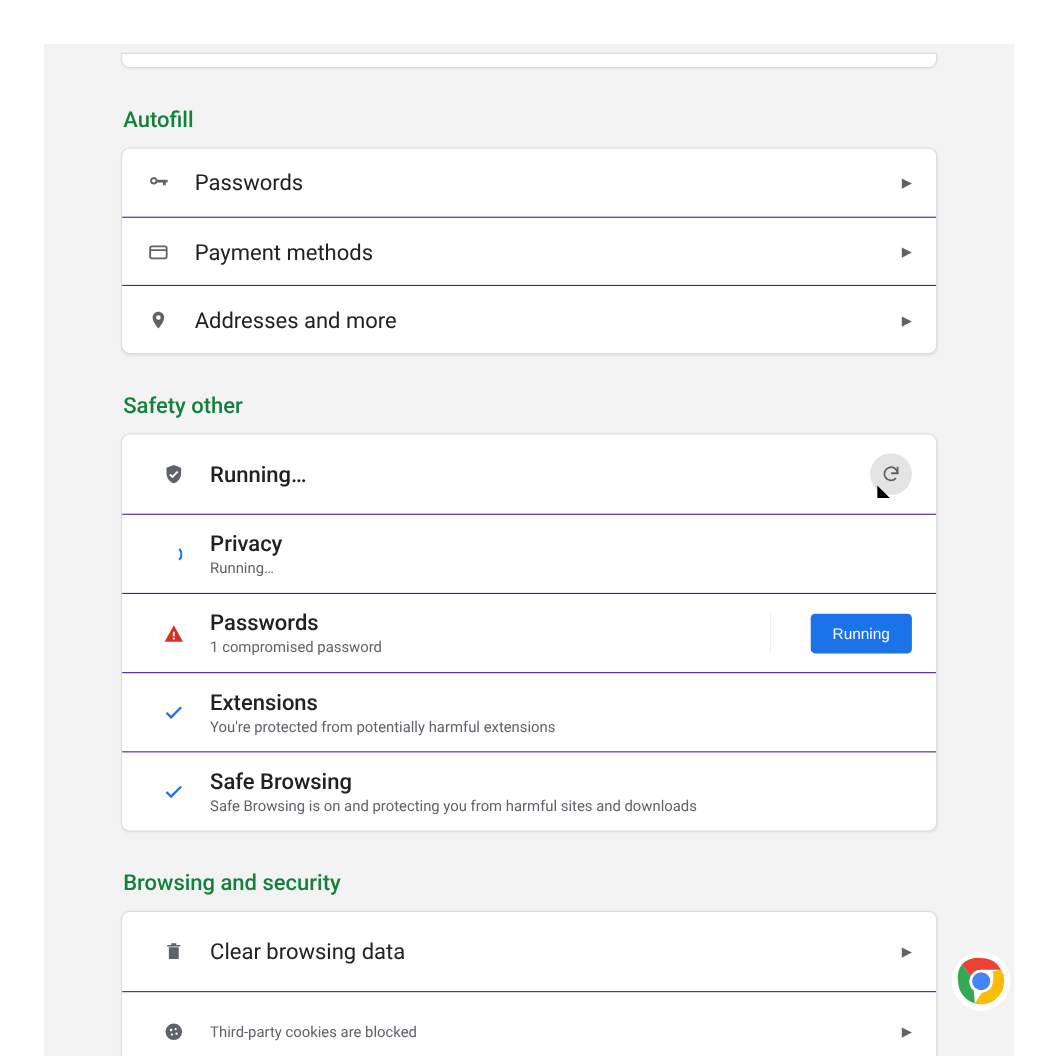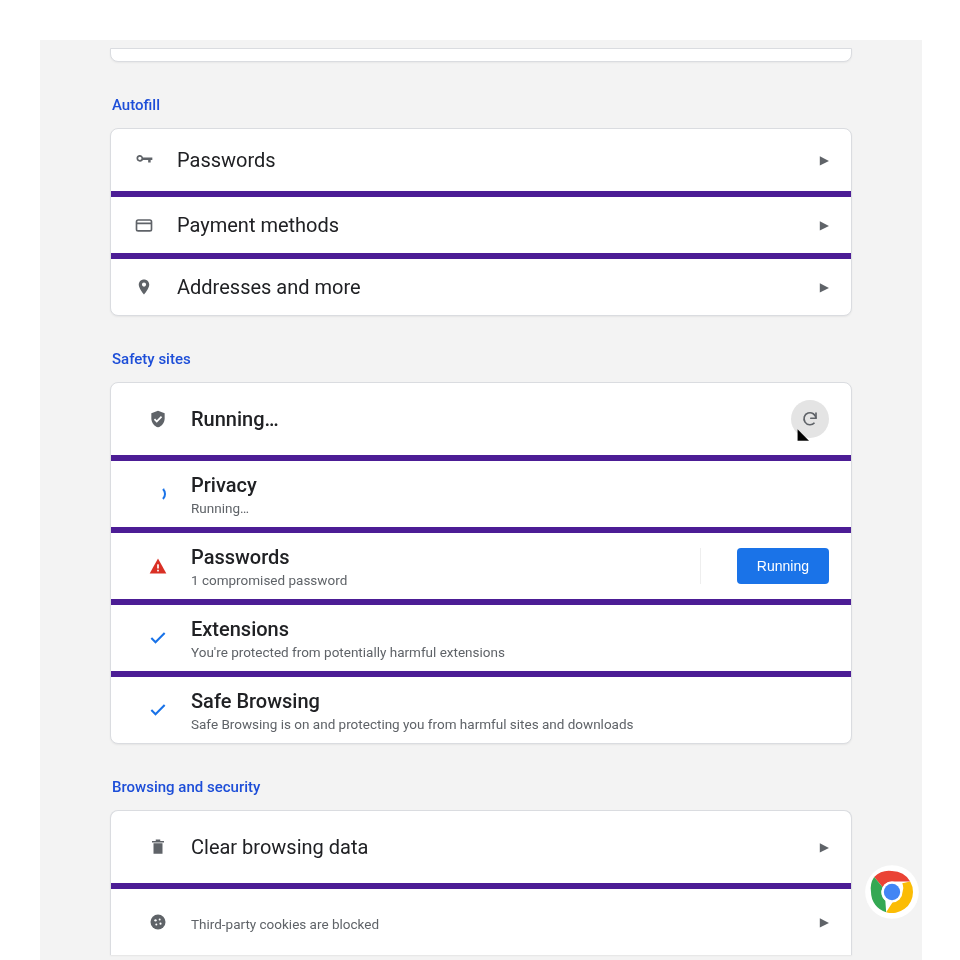--- a/index.html
+++ b/index.html
@@ -24,38 +24,38 @@
     margin: 0 auto;
   }
   .card-remnant {
     background:#fff;
     border:1px solid #dadce0;
     border-radius:0 0 8px 8px;
     height:14px;
     box-shadow: 0 1px 2px rgba(0,0,0,.05);
   }
   .section-title {
-    font-size:15px;
-    color:#1d4ed8;
+    font-size:20px;
+    color:#15803d;
     margin: 34px 0 14px 2px;
     font-weight: 500;
   }
   .card {
     background:#fff;
     border:1px solid #dadce0;
     border-radius:8px;
     box-shadow: 0 1px 2px rgba(0,0,0,.06);
     overflow:hidden;
   }
   .row {
     display:flex;
     align-items:center;
     padding: 0 22px;
     min-height:62px;
-    border-top:6px solid #4c1d95;
+    border-top:1px solid #4c1d95;
     gap: 22px;
   }
   .row:first-child { border-top:none; }
   .row .icon { width:22px; display:flex; justify-content:center; color:#5f6368;}
   .row .texts { flex:1; }
   .row .title { font-size:20px; color:#202124; }
   .row .sub { font-size:13.5px; color:#5f6368; margin-top:3px;}
   .chevron { color:#5f6368; font-size:12px; }
   .row.tall { min-height:72px;padding-left:36px; }
   .btn-primary {
@@ -139,21 +139,21 @@
               <path d="M12 2C8 2 5 5 5 9c0 5 7 13 7 13s7-8 7-13c0-4-3-7-7-7zm0 9.5A2.5 2.5 0 1 1 12 6a2.5 2.5 0 0 1 0 5.5z"></path>
             </svg>
         </span>
         <div class="texts">
             <div class="title">Addresses and more</div>
           </div>
         <span class="chevron">▶</span>
       </div>
     </div>
 
-    <div class="section-title">Safety sites</div>
+    <div class="section-title">Safety other</div>
     <div class="card">
       <div class="row tall" style="position:relative;">
         <span class="icon">
           <svg width="20" height="22" viewBox="0 0 24 24" fill="#5f6368">
               <path d="M12 2l8 3v6c0 5-3.4 9.7-8 11-4.6-1.3-8-6-8-11V5l8-3z"></path>
               <path d="M10.5 13.5l-2-2L7 13l3.5 3.5L17 10l-1.5-1.5z" fill="#fff"></path>
             </svg>
         </span>
         <div class="texts">
             <div class="title" style="font-weight:500">Running…</div>

